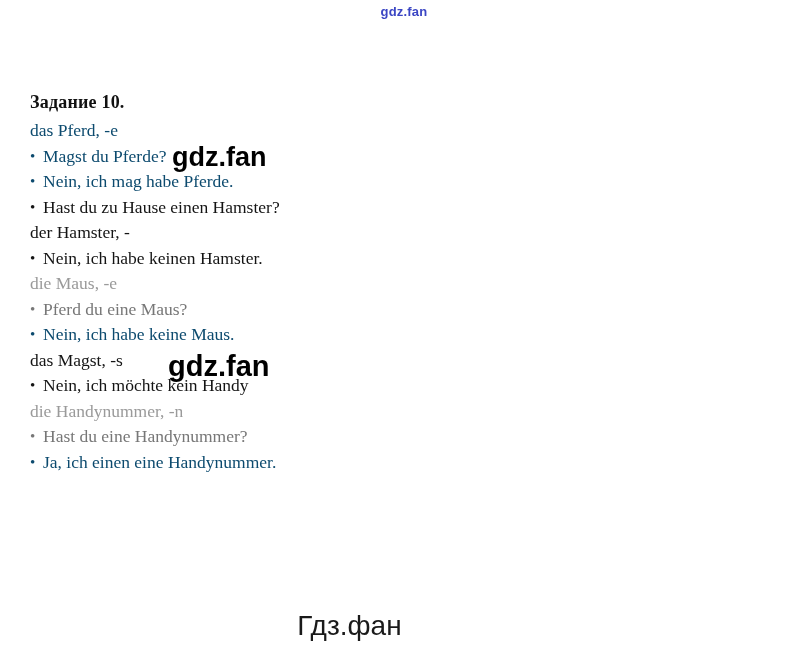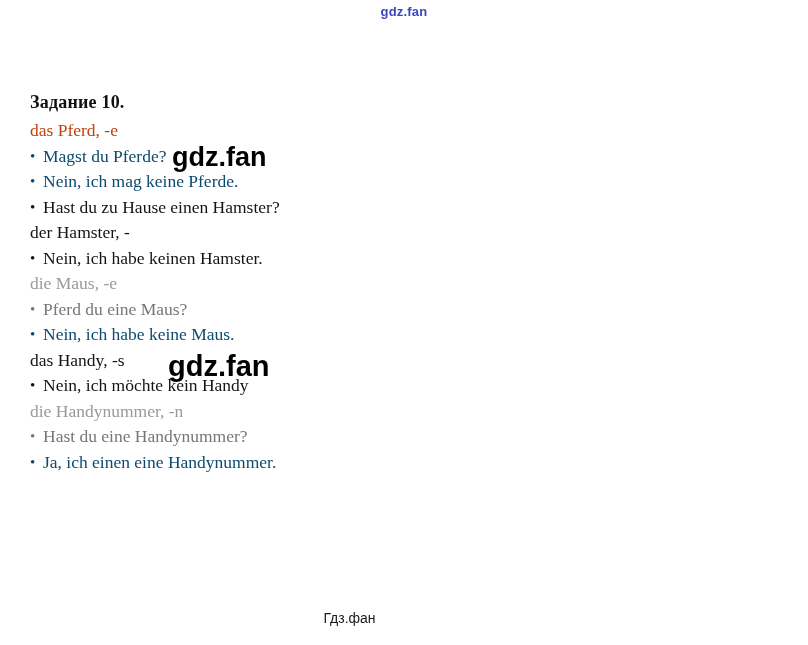--- a/index.html
+++ b/index.html
@@ -49,21 +49,21 @@
 
   .line {
     font-family: "Liberation Serif", serif;
     font-size: 17.5px;
     line-height: 25.5px;
     color: #1b1b1b;
     white-space: pre;
   }
 
   
-  .faded-1 { color: #c2410c; }
+  .faded-1 { color: #0c4a6e; }
   .faded-2 { color: #0c4a6e; }
   .faded-3 { color: #9a9a9a; }
   .faded-4 { color: #777777; }
   .crisp   { color: #141414; }
 
   .bullet-line::before {
     content: "\2022";
     display: inline-block;
     width: 13px;
     font-size: 15px;
@@ -89,42 +89,42 @@
     font-size: 29px;
   }
 
   .footer-mark {
     position: absolute;
     left: 0;
     top: 610px;
     width: 699px;
     text-align: center;
     font-family: "Liberation Sans", sans-serif;
-    font-size: 14px;
+    font-size: 28px;
     color: #1a1a1a;
   }
 </style>
 </head>
 <body>
 
 <div class="top-mark">gdz.fan</div>
 
 <div class="answer-block">
   <div class="task-title">Задание 10.</div>
   <div>
     <div class="line faded-1">das Pferd, -e</div>
     <div class="line bullet-line faded-2">Magst du Pferde?</div>
-    <div class="line bullet-line faded-2">Nein, ich mag keine Pferde.</div>
+    <div class="line bullet-line faded-2">Nein, ich mag habe Pferde.</div>
     <div class="line bullet-line crisp">Hast du zu Hause einen Hamster?</div>
     <div class="line crisp">der Hamster, -</div>
     <div class="line bullet-line crisp">Nein, ich habe keinen Hamster.</div>
     <div class="line faded-3">die Maus, -e</div>
     <div class="line bullet-line faded-4">Pferd du eine Maus?</div>
     <div class="line bullet-line faded-2">Nein, ich habe keine Maus.</div>
-    <div class="line crisp">das Handy, -s</div>
+    <div class="line crisp">das Magst, -s</div>
     <div class="line bullet-line crisp">Nein, ich möchte kein Handy</div>
     <div class="line faded-3">die Handynummer, -n</div>
     <div class="line bullet-line faded-4">Hast du eine Handynummer?</div>
     <div class="line bullet-line faded-2">Ja, ich einen eine Handynummer.</div>
   </div>
 </div>
 
 <div class="watermark wm-1">gdz.fan</div>
 <div class="watermark wm-2">gdz.fan</div>
 

